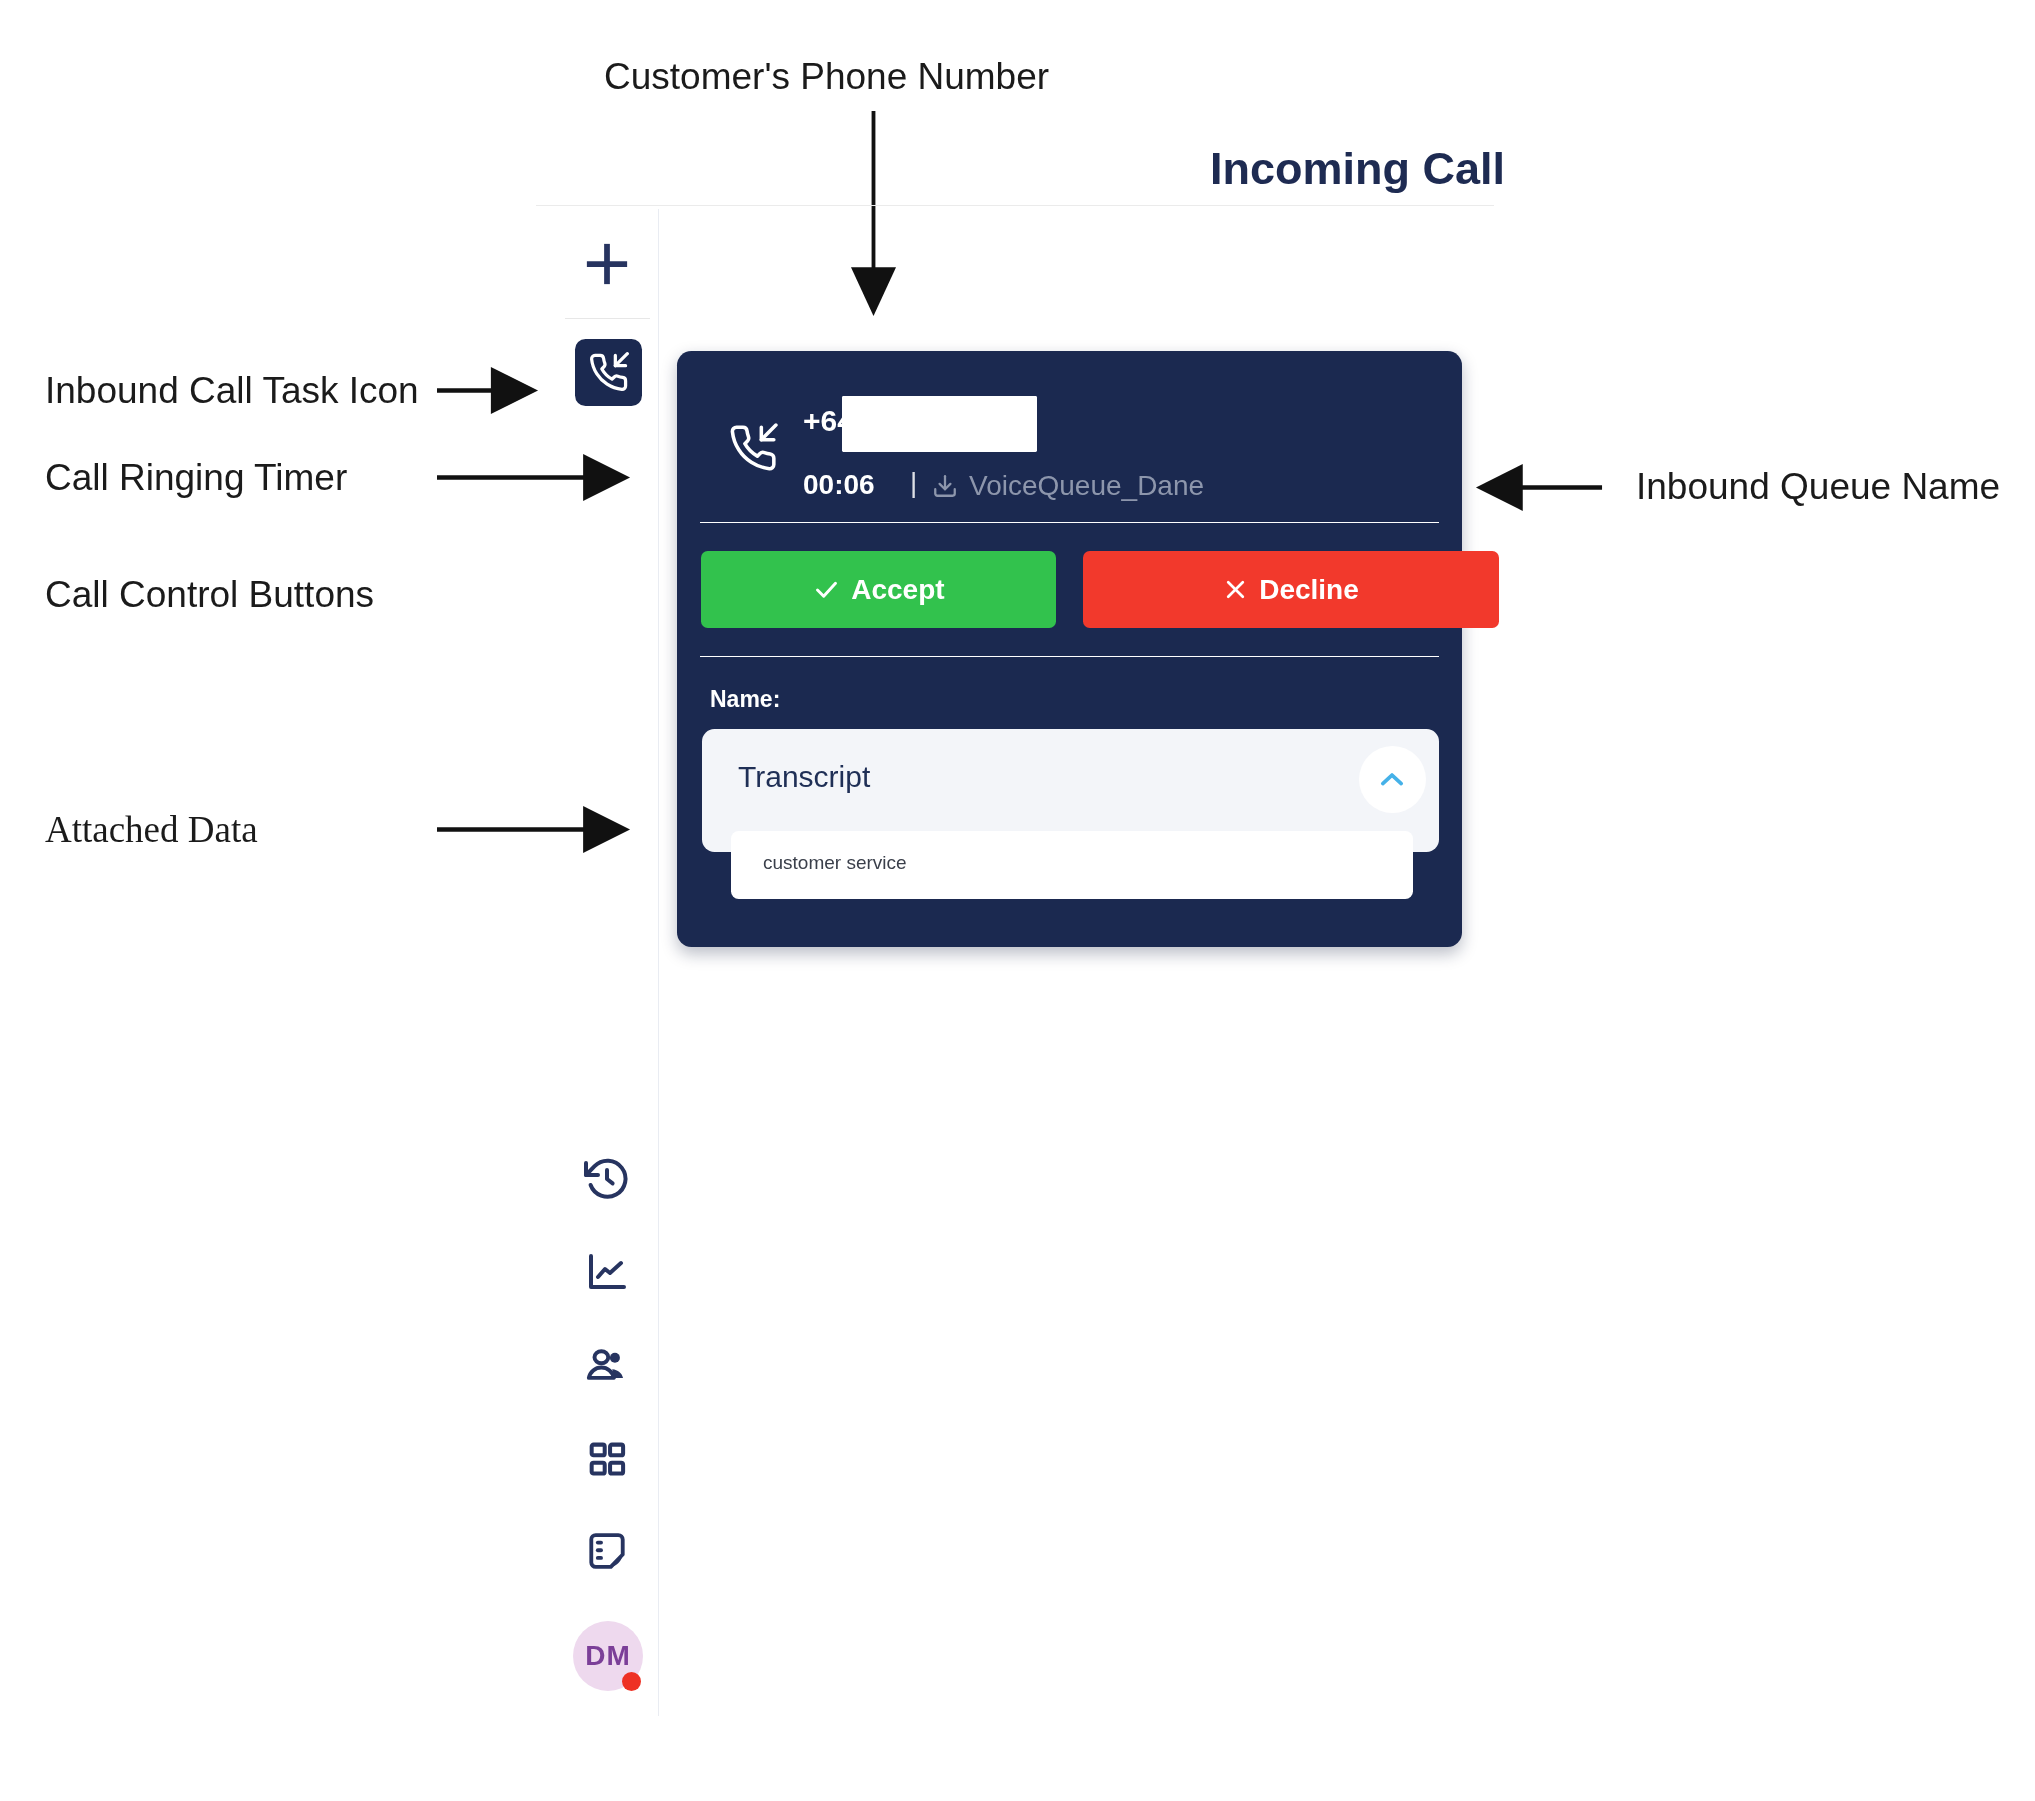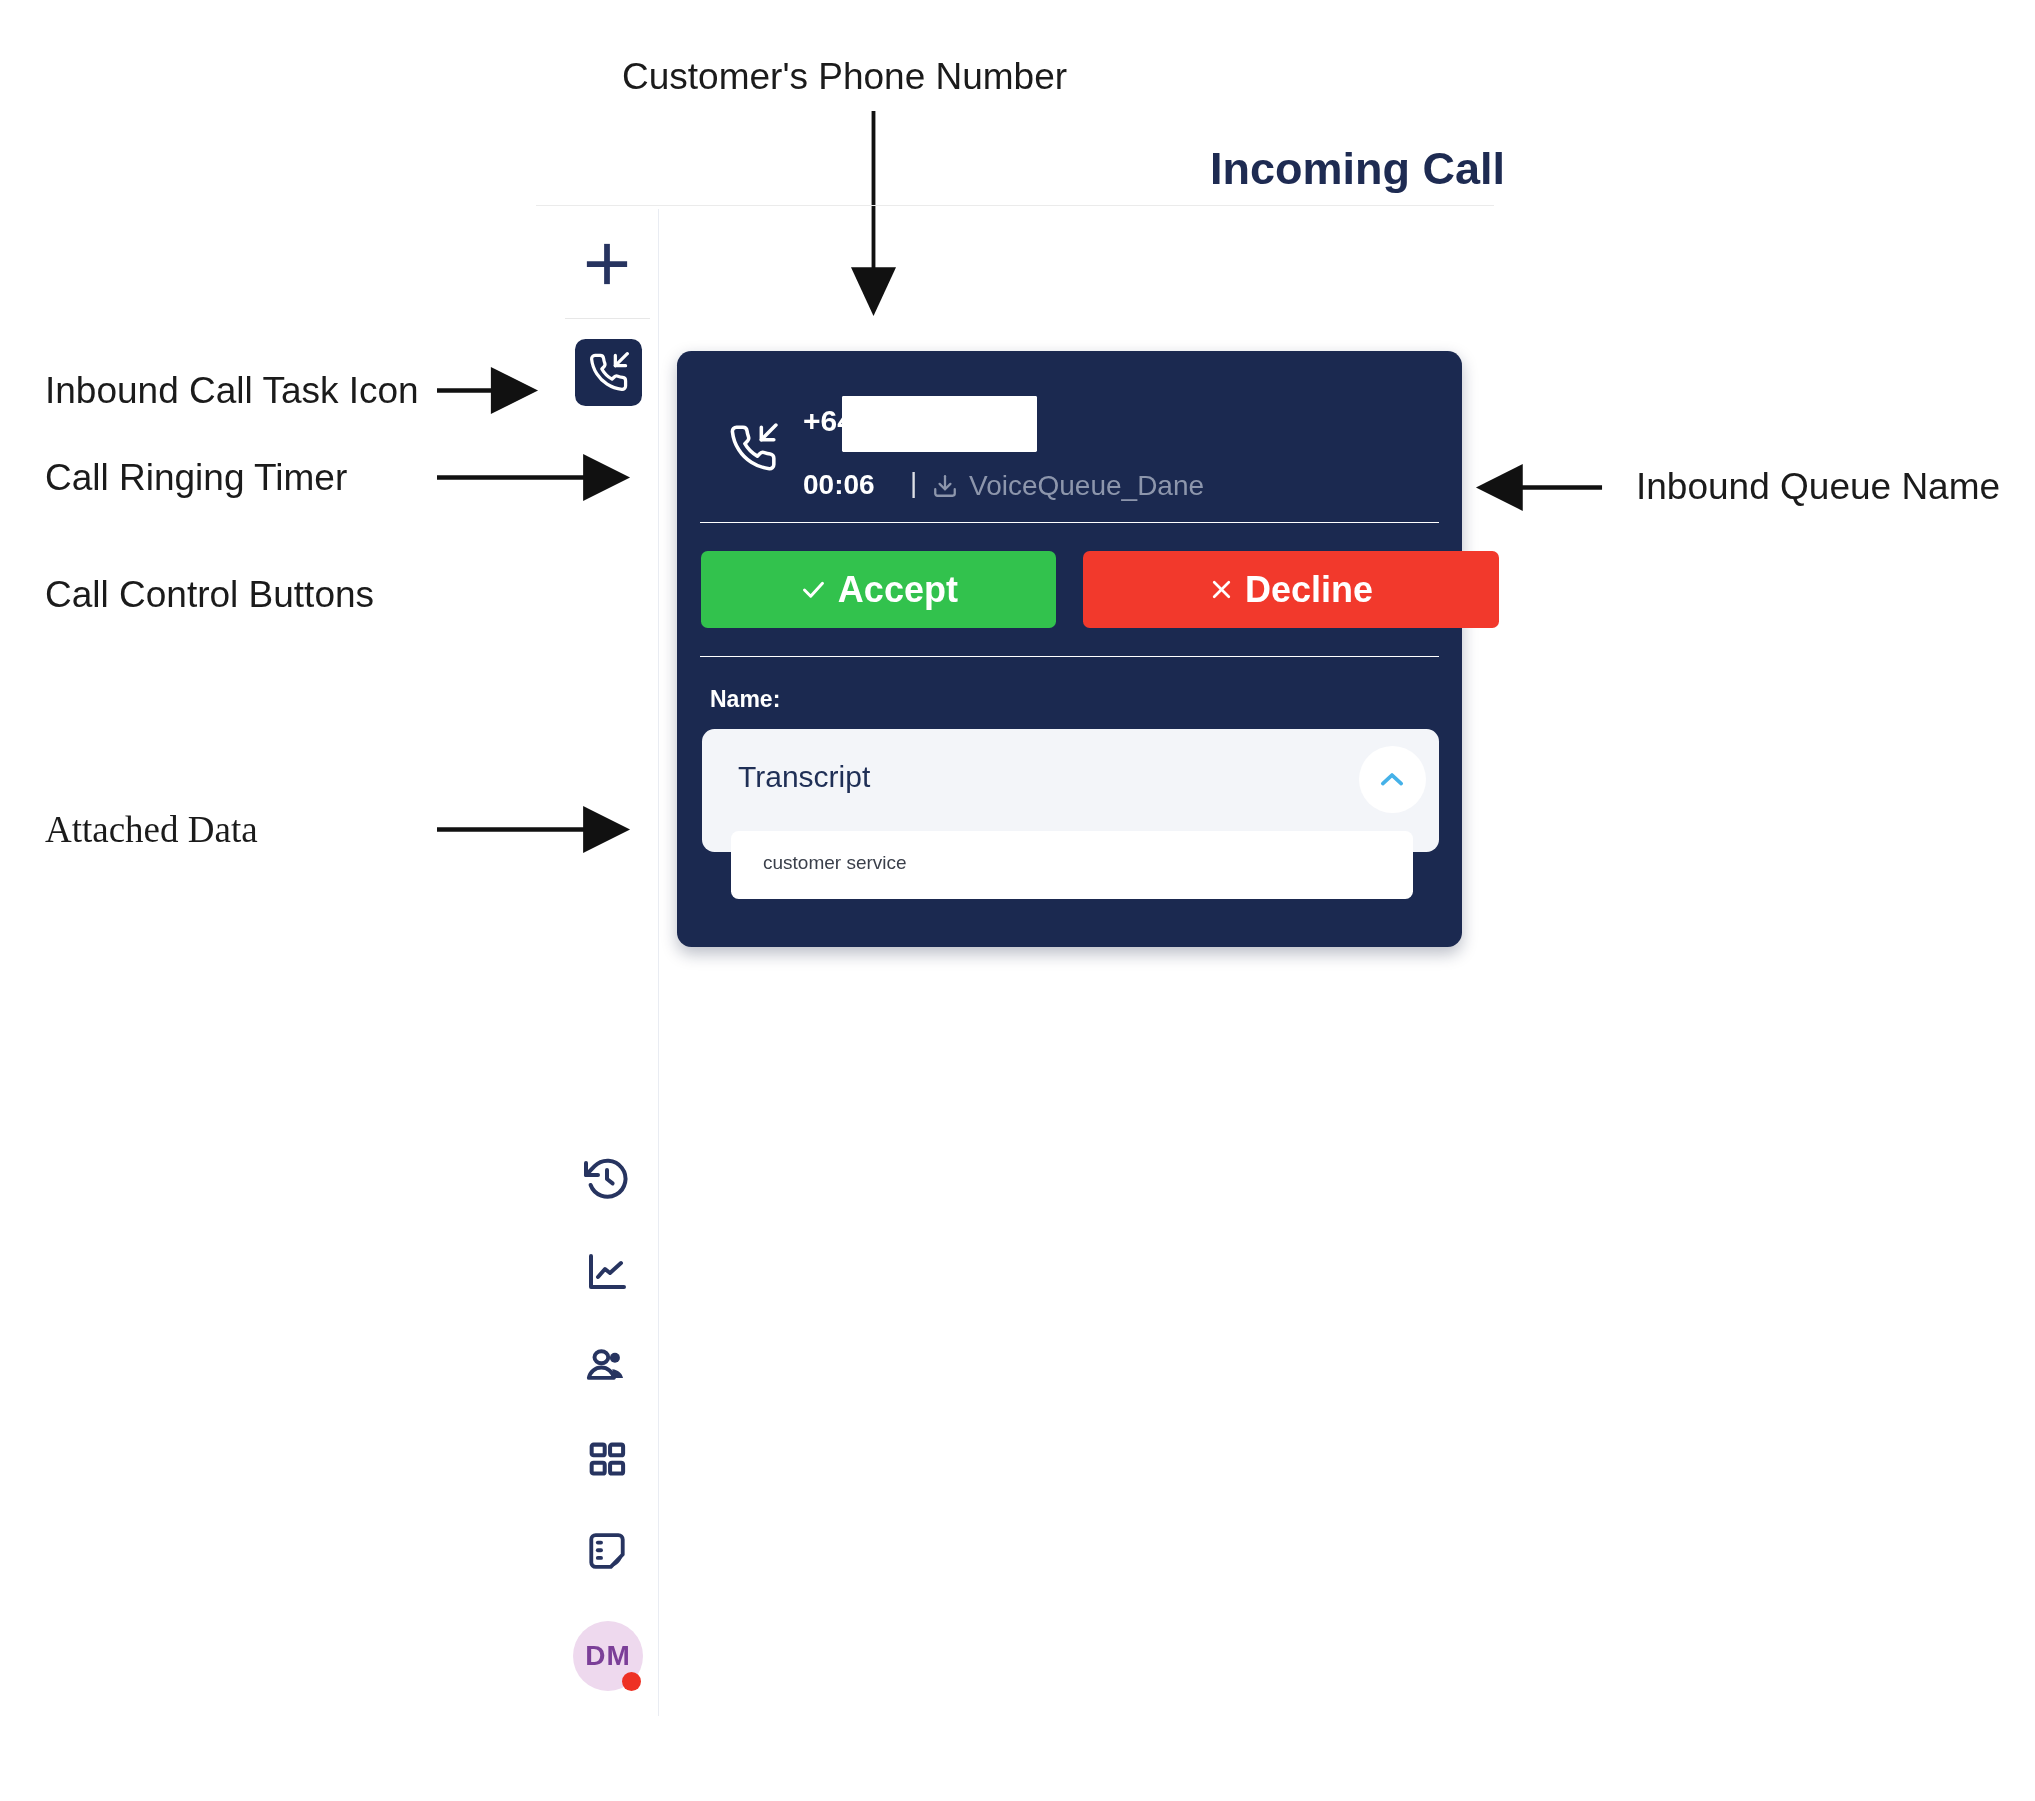--- a/index.html
+++ b/index.html
@@ -33,42 +33,42 @@
   .card .phone-ic{position:absolute;left:51px;top:72px;color:#ffffff;}
   .prefix{position:absolute;left:126px;top:53px;color:#ffffff;font-size:30px;font-weight:700;}
   .redact{position:absolute;left:165px;top:45px;width:195px;height:56px;background:#ffffff;border-radius:1.4px;}
   .timer{position:absolute;left:126px;top:118px;color:#ffffff;font-size:28px;font-weight:700;}
   .sep{position:absolute;left:233px;top:116px;color:rgba(255,255,255,.85);font-size:28px;}
   .dl-ic{position:absolute;left:255px;top:122px;color:var(--queue_text_gray,#8d96ac);}
   .queue{position:absolute;left:292px;top:119px;color:var(--queue_text_gray,#8d96ac);font-size:28px;}
   .hr1{position:absolute;left:23px;top:171px;width:739px;height:1.4px;background:#ffffff;}
   .hr2{position:absolute;left:23px;top:305px;width:739px;height:1.4px;background:#ffffff;}
   .btn{position:absolute;top:200px;height:77px;border:none;border-radius:6.7px;display:flex;
-       align-items:center;justify-content:center;gap:11px;color:#ffffff;font-size:36px;font-weight:700;
+       align-items:center;justify-content:center;gap:11px;color:#ffffff;font-size:28px;font-weight:700;
        font-family:"Liberation Sans",sans-serif;cursor:pointer;}
   .btn.accept{left:24.4px;width:355px;background:var(--accept_green,#32c24d);}
   .btn.decline{left:406px;width:416px;background:var(--decline_red,#f2392c);}
   .name-lab{position:absolute;left:33px;top:335px;color:#ffffff;font-size:23px;font-weight:700;}
   .panel{position:absolute;left:25px;top:378px;width:737px;height:123px;border-radius:12.4px;background:#f3f5f9;}
   .panel-title{position:absolute;left:36px;top:31px;color:#1f2f56;font-size:30px;}
   .chev-btn{position:absolute;right:13.4px;top:17px;width:67px;height:67px;border-radius:50%;border:none;
             background:#ffffff;display:flex;align-items:center;justify-content:center;cursor:pointer;
             color:var(--chevron_blue,#45b1e8);}
   .inner-box{position:absolute;left:29px;top:102px;width:682px;height:68px;border-radius:7.7px;background:#ffffff;}
   .inner-box span{position:absolute;left:32px;top:21px;color:#3a3f4a;font-size:19px;}
 
   .arrow{position:absolute;}
   svg{display:block;}
 </style>
 </head>
 <body>
 
 <div class="page">
 
-  <div class="ann" style="left:622px;top:55px;">Customer's Phone Number</div>
+  <div class="ann" style="left:604px;top:55px;">Customer's Phone Number</div>
   <div class="arrow" style="left:846px;top:111px;">
     <svg width="55" height="207" viewBox="0 0 114 432">
       <line x1="57" y1="0" x2="57" y2="328" stroke="#111" stroke-width="8"></line>
       <polygon points="57,428 10,326 104,326" fill="#111"></polygon>
     </svg>
   </div>
 
   <div class="ann" style="left:45px;top:369px;">Inbound Call Task Icon</div>
   <div class="arrow" style="left:437px;top:363px;">
     <svg width="102" height="55" viewBox="0 0 212 114">

